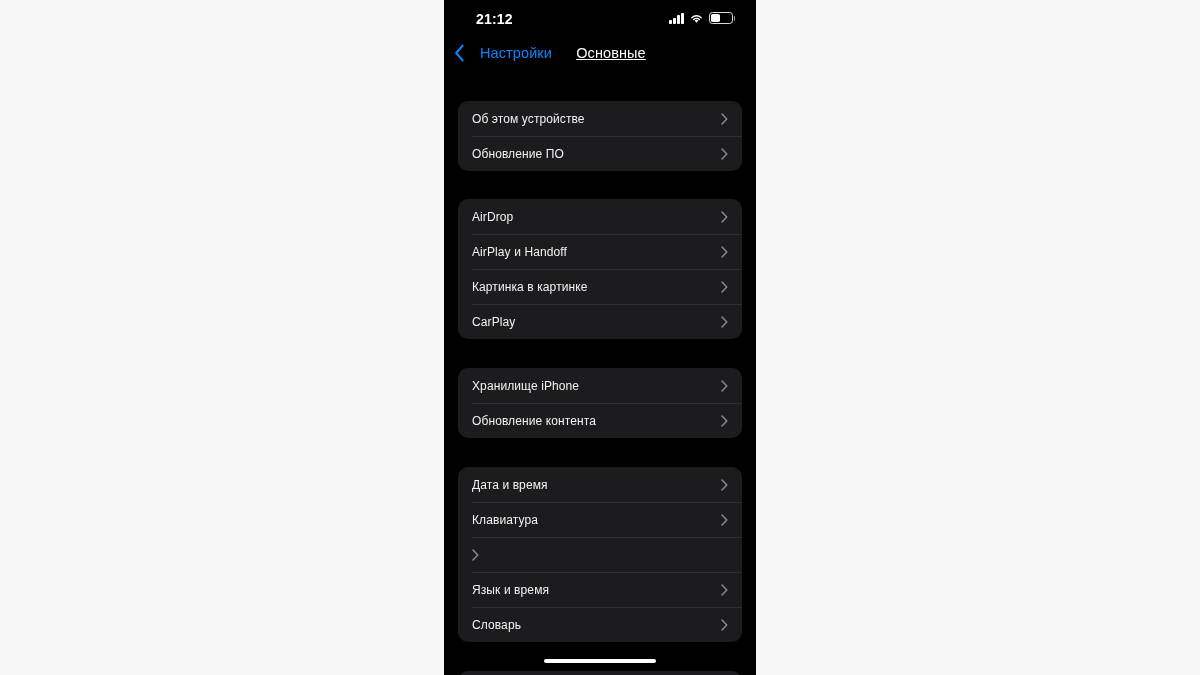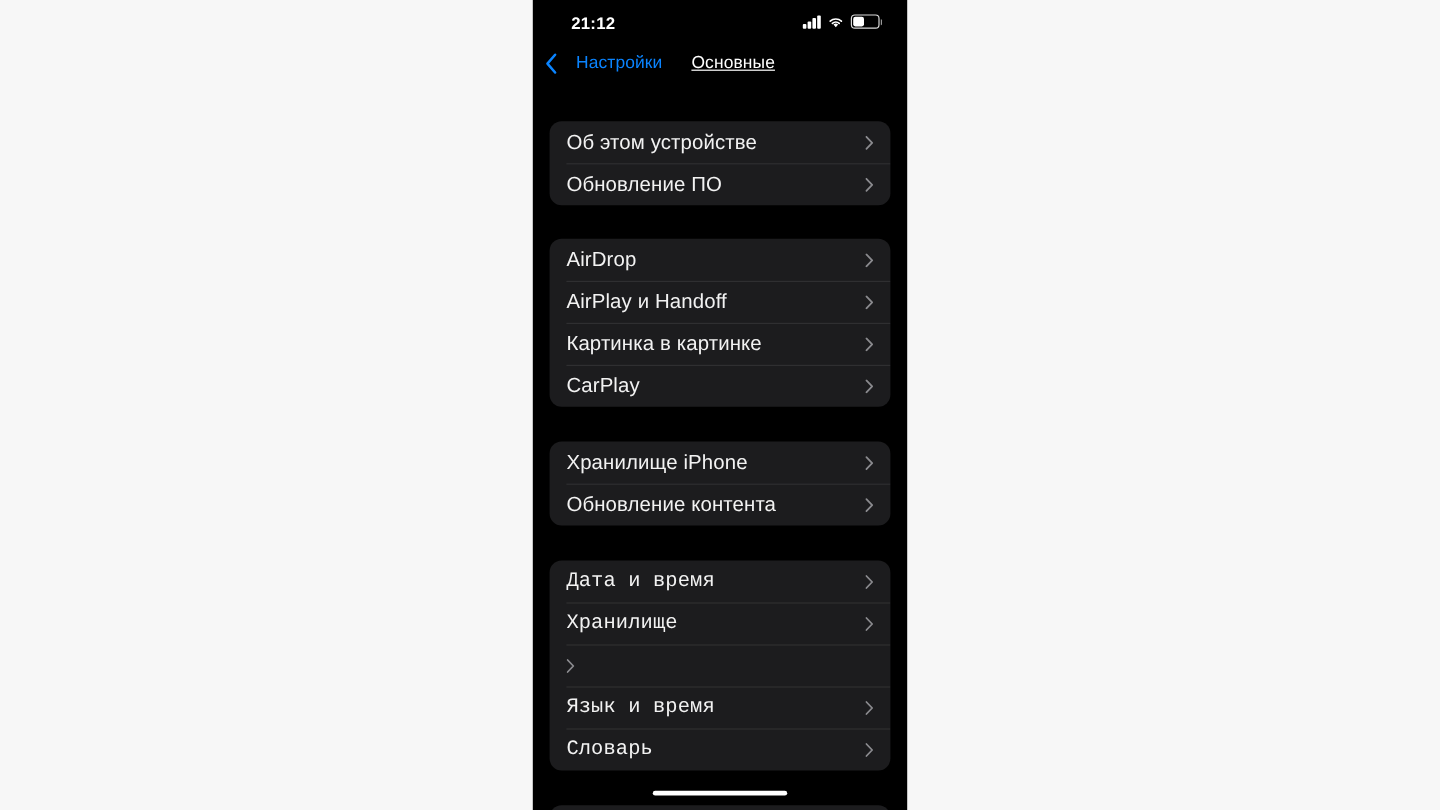--- a/index.html
+++ b/index.html
@@ -105,21 +105,21 @@
     padding:0 12px 0 14px;
     cursor:pointer;
   }
   .row + .row::before{
     content:"";
     position:absolute; left:14px; right:0; top:0;
     height:1px; background:#2F2F31;
   }
   .row-label{
     flex:1;
-    font-size:17px;
+    font-size:12px;
     color:#F2F2F2;
     letter-spacing:0.1px;
     white-space:nowrap;
   }
   .row-chevron{
     width:7px; height:12px; display:block; flex:0 0 auto;
     margin-right:2px;
   }
 
   
@@ -235,31 +235,31 @@
           </div>
           <div class="row">
             <span class="row-label">Обновление контента</span>
             <span style="display: flex;">
               <svg class="row-chevron" viewBox="0 0 7 12">
                 <path d="M1 1 L5.8 6 L1 11" fill="none" stroke="#8A8A8E" stroke-width="1.5" stroke-linecap="round" stroke-linejoin="round"></path>
               </svg>
             </span>
           </div>
         </div>
-        <div class="group" style="top: 393px; font-family: Liberation Mono, monospace;">
+        <div class="group" style="top: 393px;">
           <div class="row">
             <span class="row-label">Дата и время</span>
             <span style="display: flex;">
               <svg class="row-chevron" viewBox="0 0 7 12">
                 <path d="M1 1 L5.8 6 L1 11" fill="none" stroke="#8A8A8E" stroke-width="1.5" stroke-linecap="round" stroke-linejoin="round"></path>
               </svg>
             </span>
           </div>
           <div class="row">
-            <span class="row-label">Хранилище</span>
+            <span class="row-label">Клавиатура</span>
             <span style="display: flex;">
               <svg class="row-chevron" viewBox="0 0 7 12">
                 <path d="M1 1 L5.8 6 L1 11" fill="none" stroke="#8A8A8E" stroke-width="1.5" stroke-linecap="round" stroke-linejoin="round"></path>
               </svg>
             </span>
           </div>
           <div class="row">
             <span style="display: flex;">
               <svg class="row-chevron" viewBox="0 0 7 12">
                 <path d="M1 1 L5.8 6 L1 11" fill="none" stroke="#8A8A8E" stroke-width="1.5" stroke-linecap="round" stroke-linejoin="round"></path>

